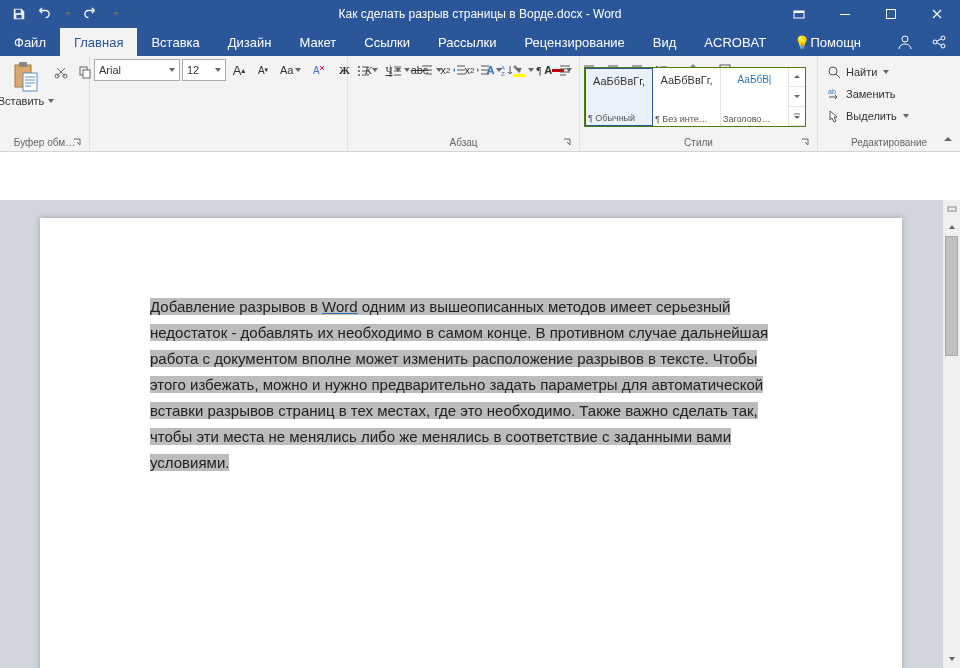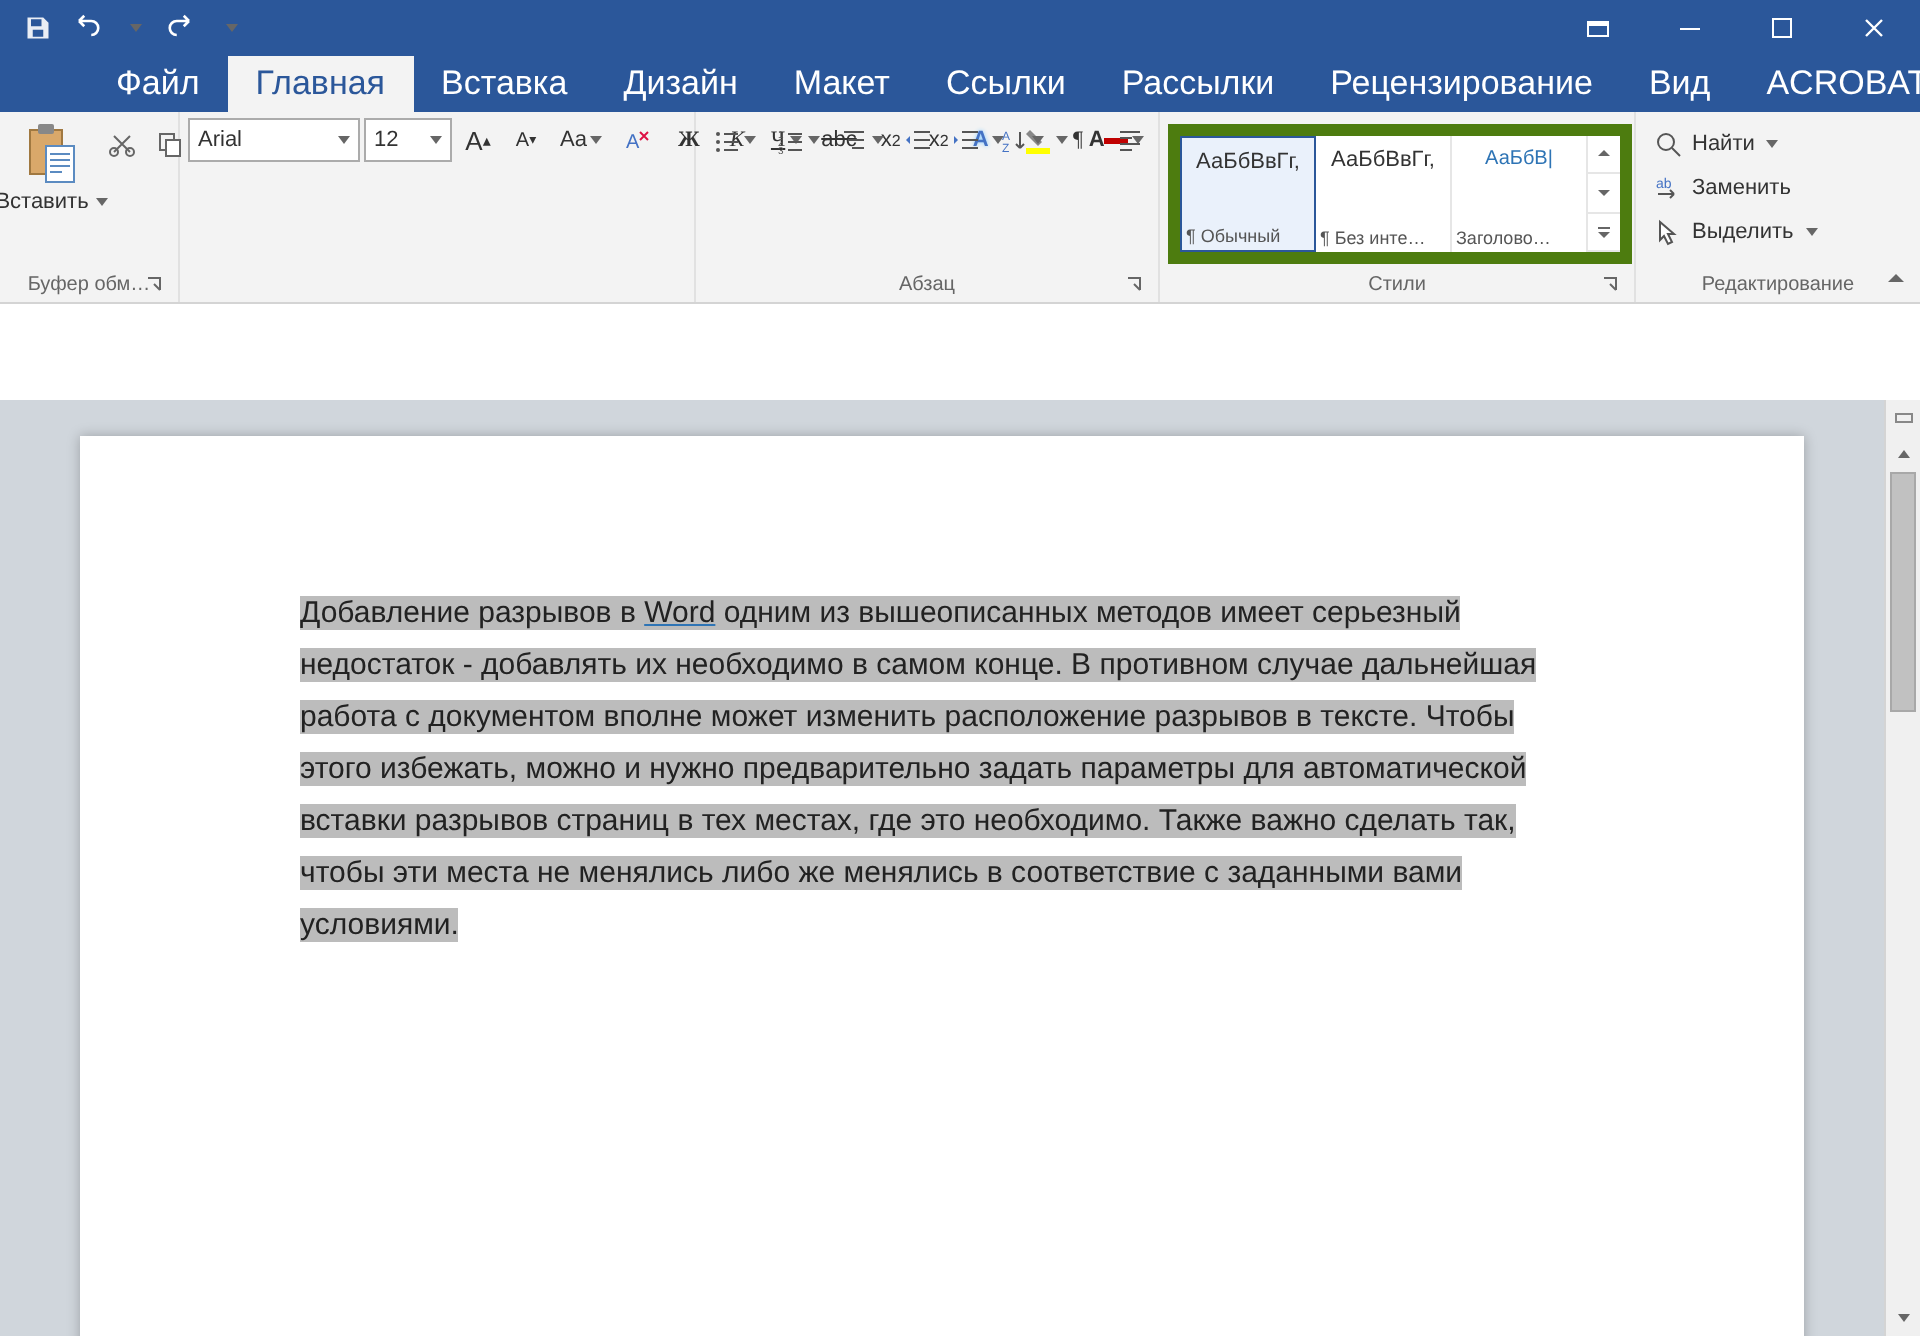--- a/index.html
+++ b/index.html
@@ -9,21 +9,21 @@
 .titlebar { background: #2b579a; height: 28px; display: flex; align-items: center; color: #fff; font-size: 12px; position: relative; }
 .qat { display: flex; align-items: center; gap: 2px; padding-left: 8px; }
 .qat-btn { width: 22px; height: 22px; display: flex; align-items: center; justify-content: center; cursor: pointer; }
 .qat-btn svg { width: 14px; height: 14px; }
 .title-center { position: absolute; left: 50%; transform: translateX(-50%); white-space: nowrap; }
 .win-controls { margin-left: auto; display: flex; }
 .win-btn { width: 46px; height: 28px; display: flex; align-items: center; justify-content: center; cursor: pointer; }
 .win-btn svg { width: 12px; height: 12px; }
 
 
-.tabs-row { background: #2b579a; height: 28px; display: flex; align-items: stretch; color: #fff; font-size: 17px; padding-left: 44px; }
+.tabs-row { background: #2b579a; height: 28px; display: flex; align-items: stretch; color: #fff; font-size: 13px; }
 .tab { padding: 0 14px; display: flex; align-items: center; cursor: pointer; }
 .tab.file { background: #2b579a; }
 .tab.active { background: #f3f3f3; color: #2b579a; }
 .tabs-right { margin-left: auto; display: flex; align-items: center; padding-right: 6px; gap: 4px; }
 .tabs-right .icon-btn { width: 30px; height: 28px; display: flex; align-items: center; justify-content: center; cursor: pointer; }
 
 
 .ribbon { background: #f3f3f3; height: 96px; border-bottom: 1px solid #d4d4d4; display: flex; position: relative; }
 .group { border-right: 1px solid #e1e1e1; display: flex; flex-direction: column; padding: 3px 4px 0 4px; }
 .group-content { flex: 1; display: flex; align-items: flex-start; gap: 2px; }
@@ -43,21 +43,21 @@
 .combo { height: 22px; background: #fff; border: 1px solid #ababab; display: flex; align-items: center; padding: 0 4px; font-size: 11px; color: #333; cursor: pointer; }
 .combo.wide { width: 86px; }
 .combo.narrow { width: 44px; }
 .combo::after { content: ''; width: 0; height: 0; border-left: 3px solid transparent; border-right: 3px solid transparent; border-top: 4px solid #666; margin-left: auto; }
 
 .bold { font-weight: bold; font-family: "Times New Roman", serif; }
 .italic { font-style: italic; font-family: "Times New Roman", serif; }
 .underline { text-decoration: underline; font-family: "Times New Roman", serif; }
 
 
-.styles-gallery { display: flex; border: 6px solid #4d7c0f; background: #fff; }
+.styles-gallery { display: flex; border: 1px solid #4d7c0f; background: #fff; }
 .style-item { width: 68px; height: 58px; border-right: 1px solid #e6e6e6; display: flex; flex-direction: column; align-items: center; justify-content: space-between; padding: 6px 2px 2px 2px; cursor: pointer; }
 .style-item.sel { border: 1px solid #2b579a; background: #eaf1fb; }
 .style-preview { font-size: 11px; color: #333; }
 .style-preview.heading { color: #2e74b5; font-size: 10px; }
 .style-name { font-size: 9px; color: #555; white-space: nowrap; overflow: hidden; text-overflow: ellipsis; width: 100%; text-align: left; }
 .gallery-more { width: 16px; display: flex; flex-direction: column; }
 .gallery-more .gm { flex: 1; display: flex; align-items: center; justify-content: center; border-bottom: 1px solid #e6e6e6; cursor: pointer; }
 
 
 .edit-col { display: flex; flex-direction: column; gap: 0; padding-top: 2px; }
@@ -100,20 +100,21 @@
         </svg>
       </div>
     <div class="qat-btn dd"></div>
     <div class="qat-btn">
         <svg viewBox="0 0 16 16">
           <path fill="none" stroke="#fff" stroke-width="1.5" d="M5 12a4 4 0 0 1 0-8h7m0 0L9 1m3 3L9 7"></path>
         </svg>
       </div>
     <div class="qat-btn dd"></div>
   </div>
+  <div class="title-center">Как сделать разрыв страницы в Ворде.docx - Word</div>
   <div class="win-controls">
     <div class="win-btn">
         <svg viewBox="0 0 12 12">
           <rect x="1" y="3" width="10" height="7" fill="none" stroke="#fff"></rect>
           <rect x="1" y="3" width="10" height="2" fill="#fff"></rect>
         </svg>
       </div>
     <div class="win-btn">
         <svg viewBox="0 0 12 12">
           <rect x="1" y="6" width="10" height="1" fill="#fff"></rect>

